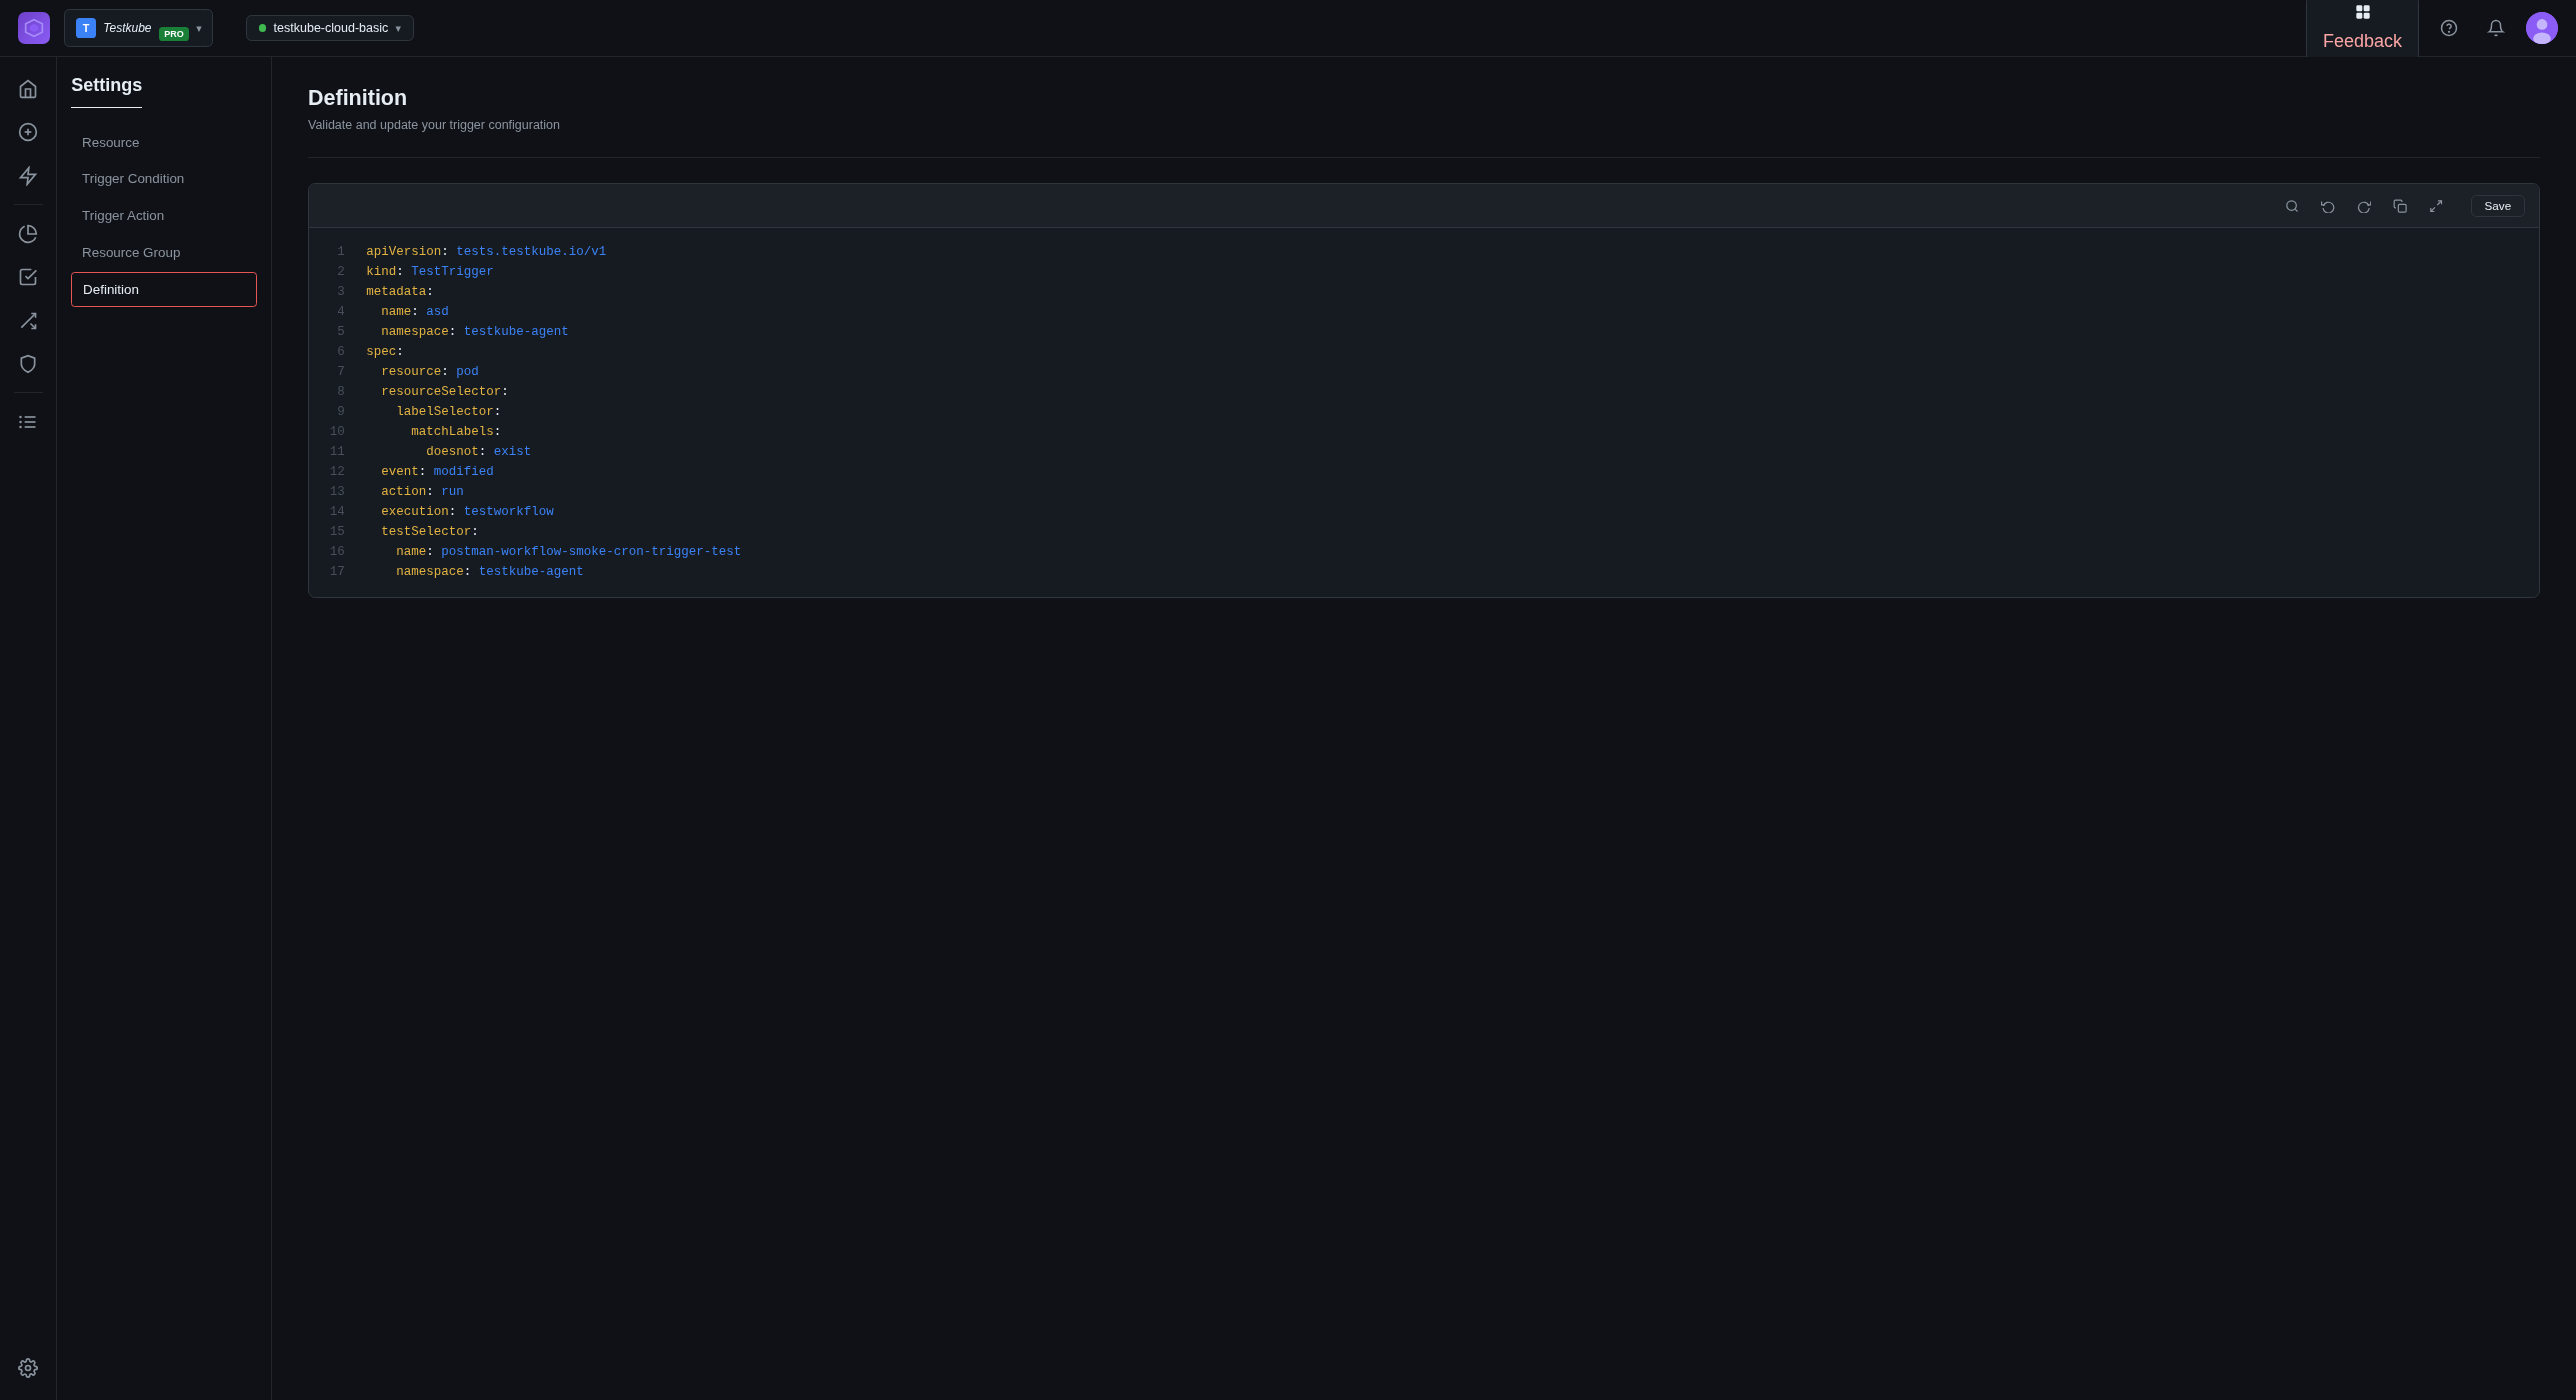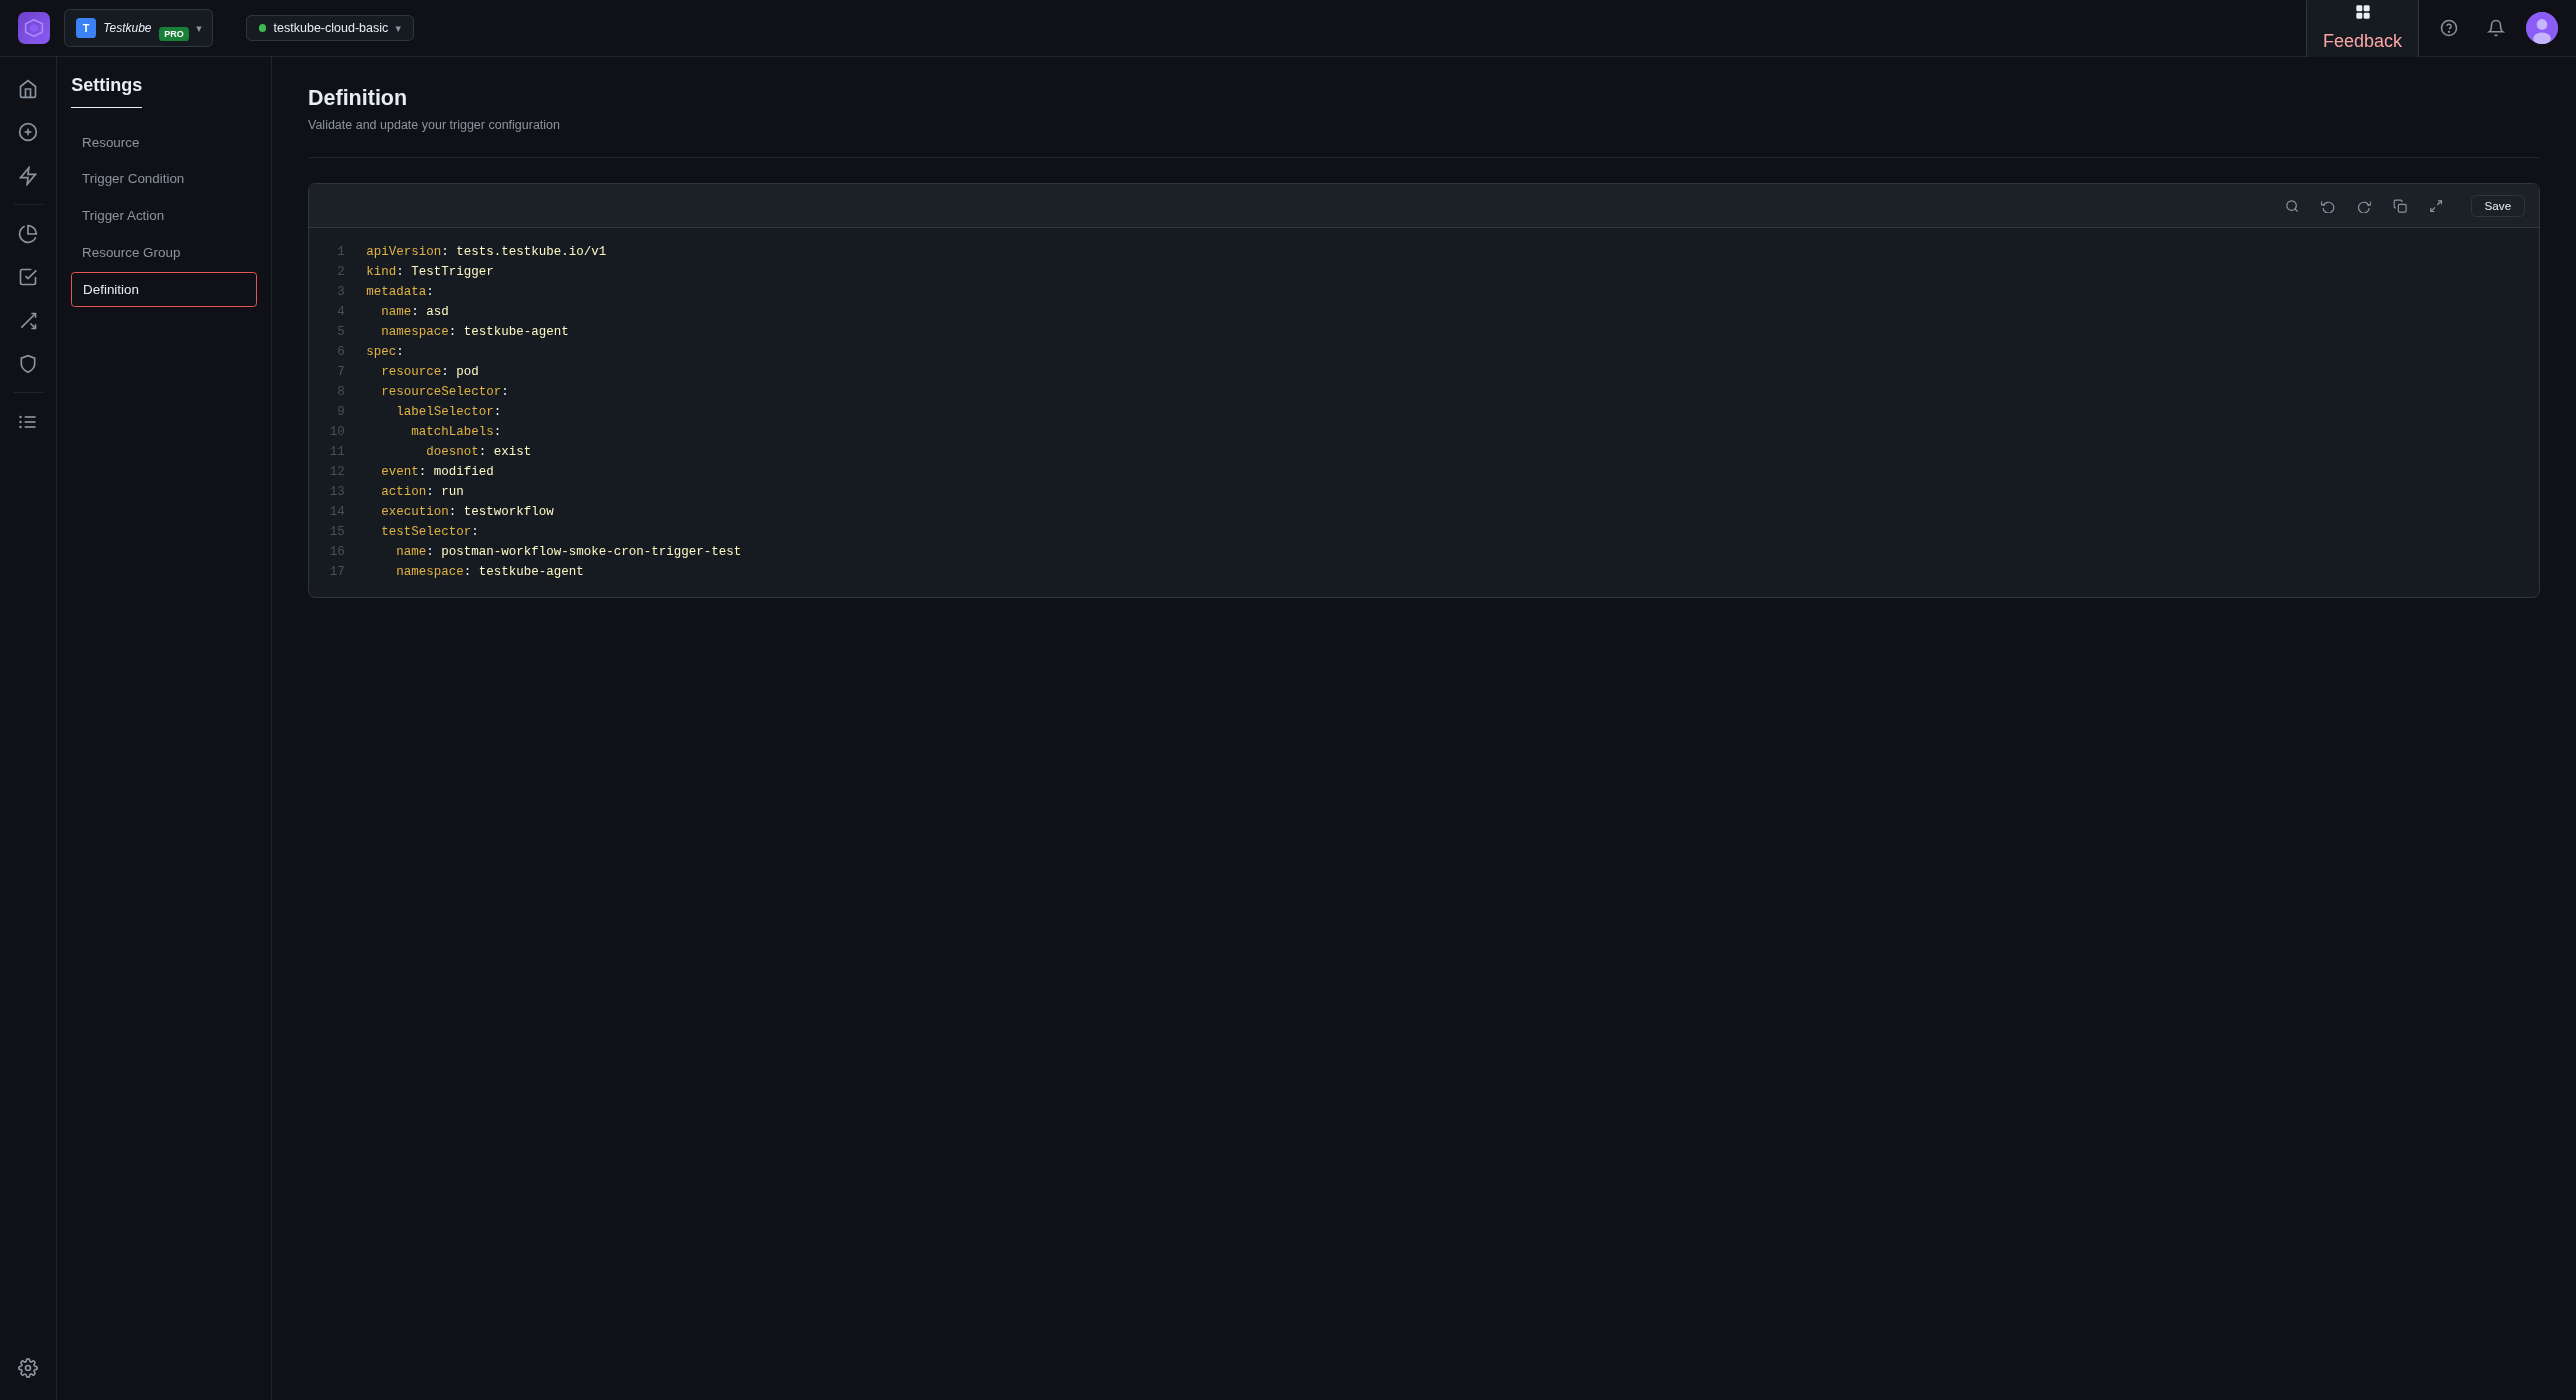--- a/index.html
+++ b/index.html
@@ -243,21 +243,21 @@
       user-select: none;
       min-width: 50px;
     }
     .line-numbers div { line-height: 1.6; }
     .code-content {
       flex: 1;
       padding: 0 14.3px 0 7.2px;
     }
     .code-line { line-height: 1.6; white-space: pre; }
     .key { color: #e3b341; }
-    .val-str { color: #fef9c3; margin-top: 40px; }
+    .val-str { color: #3b82f6; margin-top: 40px; }
     .colon { color: #e6edf3; }
   </style>
 </head>
 <body>
 
 <nav class="topnav">
   <div class="logo-icon">
     <svg width="20" height="20" viewBox="0 0 24 24" fill="none">
       <polygon points="12,2 22,7 22,17 12,22 2,17 2,7" stroke="#a78bfa" stroke-width="2" fill="none"></polygon>
       <polygon points="12,7 17,10 17,14 12,17 7,14 7,10" fill="#8b5cf6"></polygon>

